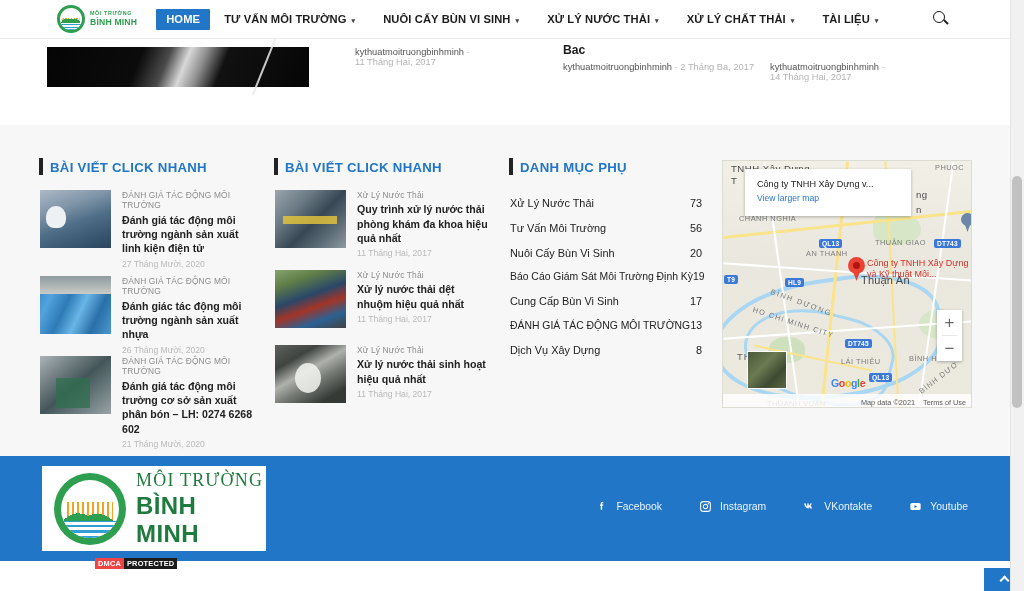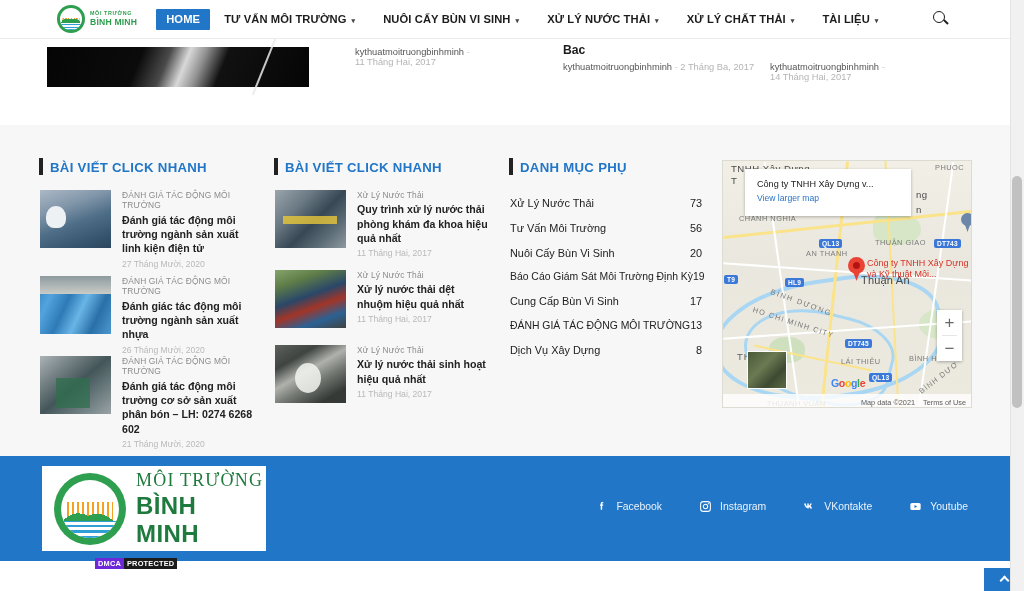--- a/index.html
+++ b/index.html
@@ -165,21 +165,21 @@
   .flogo .mark .mtn{position:absolute;bottom:14px;left:0;width:100%;height:24px;
     background:
       radial-gradient(circle at 30% 135%, #2e9e4f 0 19px, transparent 19px),
       radial-gradient(circle at 62% 150%, #2e9e4f 0 22px, transparent 22px);}
   .flogo .mark .water{position:absolute;bottom:0;left:0;width:100%;height:17px;
     background:repeating-linear-gradient(0deg,#2f9fd6 0 2.4px,#ffffff 2.4px 5.4px);}
   .flogo .txt{margin-left:10px;}
   .flogo .txt .l1{font-size:18px;color:#1f7a3d;letter-spacing:1.2px;font-family:"Liberation Serif",serif;display:block;}
   .flogo .txt .l2{font-size:24px;color:#1f7a3d;letter-spacing:.4px;font-weight:bold;display:block;margin-top:1px;}
   .dmca { position:absolute; left:95px; top:558px; display:flex; height:11px; align-items:stretch; }
-  .dmca .a{background:#6d28d9;color:#fff;font-size:7.4px;font-weight:bold;padding:0 3px;display:flex;align-items:center;letter-spacing:.2px;}
+  .dmca .a{background:#ef4444;color:#fff;font-size:7.4px;font-weight:bold;padding:0 3px;display:flex;align-items:center;letter-spacing:.2px;}
   .dmca .b{background:#1b1b1b;color:#fff;font-size:7.4px;font-weight:bold;padding:0 3px;display:flex;align-items:center;letter-spacing:.2px;}
   .socials { position:absolute; right:42px; top:44px; display:flex; align-items:center; gap:37px; }
   .soc { display:flex; align-items:center; gap:8px; color:#eaf2fb; font-size:10.4px; cursor:pointer; }
   .soc .ic { width:13px; height:13px; display:flex; align-items:center; justify-content:center; color:#fff; }
 
   .totop { position:absolute; left:984px; top:568px; width:40px; height:23px; background:#2176c7; }
   .totop .arr { position:absolute; left:17px; top:9px; width:7px; height:7px; border-left:2px solid #fff;
      border-top:2px solid #fff; transform:rotate(45deg); }
 
   

